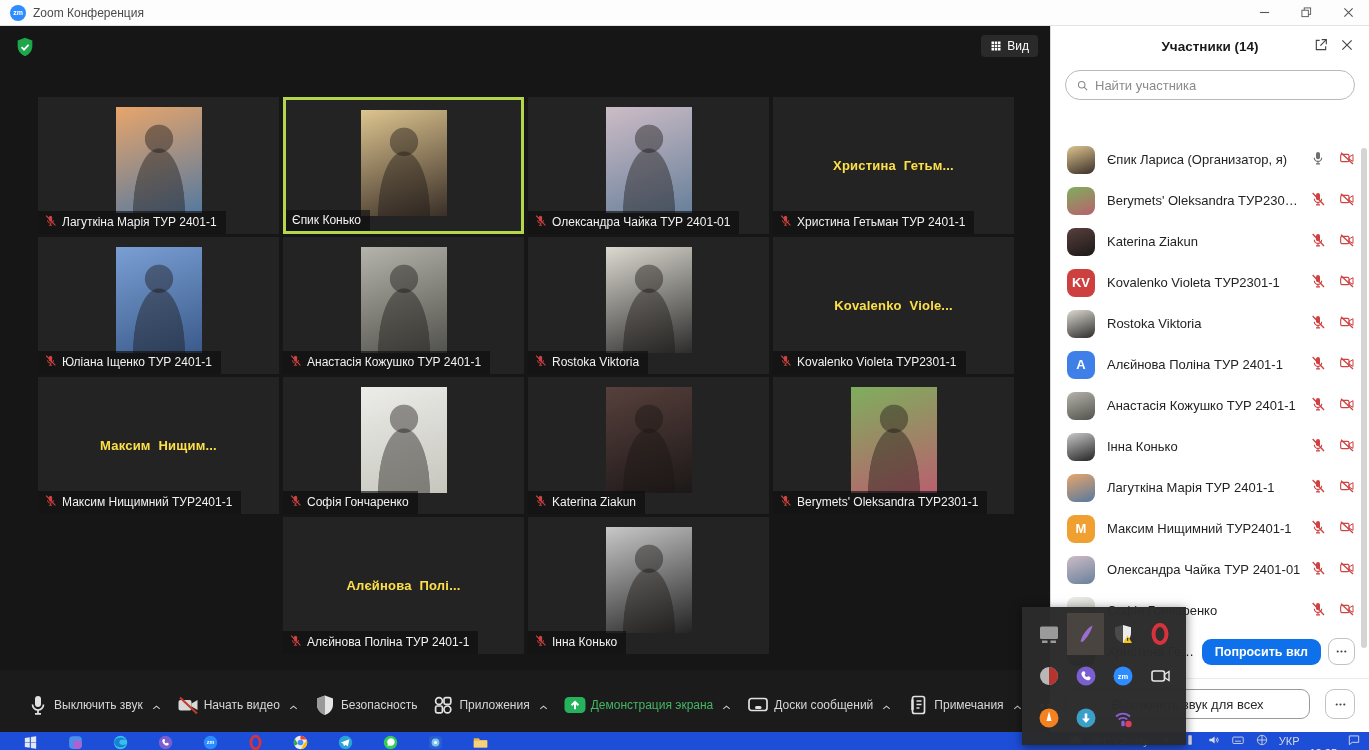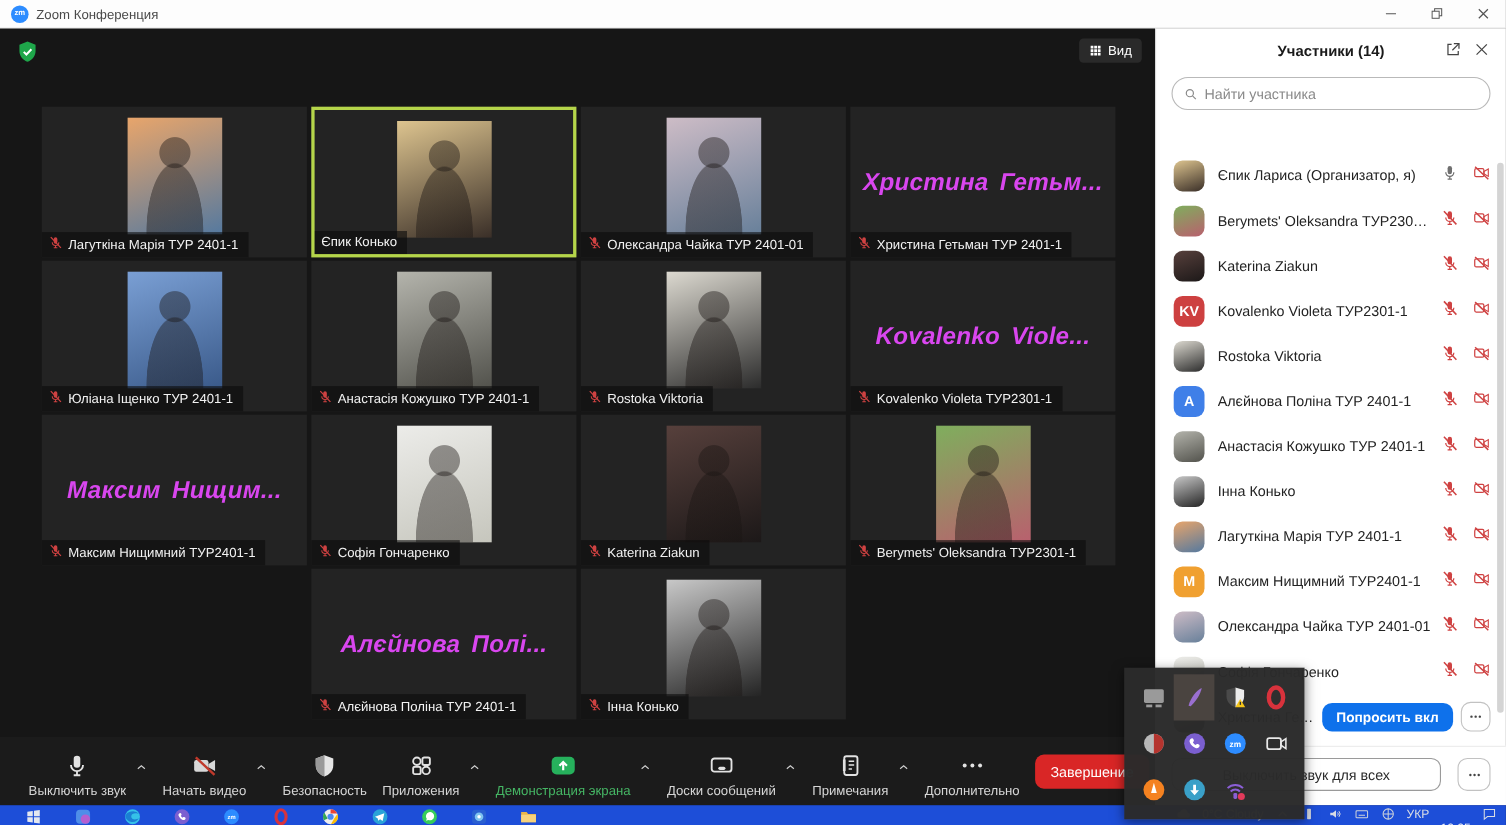--- a/index.html
+++ b/index.html
@@ -29,31 +29,31 @@
   #grid { position:absolute; top:71px; left:38px; width:977px; display:flex; flex-direction:column; gap:3px; }
   .grid-row { display:flex; gap:4px; }
   .grid-row.indent { padding-left:245px; }
   .tile { position:relative; width:241px; height:137px; background:#232323; overflow:hidden; }
   .tile.hl { border:3px solid #b5d54a; }
   .photo { position:absolute; left:50%; top:10px; transform:translateX(-50%); width:86px; height:106px; }
   .photo::after { content:""; position:absolute; inset:0;
     background: radial-gradient(circle at 50% 30%, rgba(25,20,18,.42) 0 16%, rgba(0,0,0,0) 17%),
                 radial-gradient(ellipse at 50% 98%, rgba(25,20,18,.42) 0 42%, rgba(0,0,0,0) 43%); }
   .tile-bigname { position:absolute; inset:0; display:flex; align-items:center; justify-content:center;
-    color:#d946ef; font-size:22px; font-weight:bold; word-spacing:4px; letter-spacing:.2px;font-style:italic; }
+    color:#fde047; font-size:13px; font-weight:bold; word-spacing:4px; letter-spacing:.2px; }
   .nameplate { position:absolute; left:0; bottom:0; background:rgba(12,12,12,.62); color:#f2f2f2;
     font-size:12px; padding:3px 9px 4px 6px; display:flex; align-items:center; gap:5px; max-width:100%;
     white-space:nowrap; }
   .nameplate svg { width:13px; height:13px; flex:0 0 auto; }
 
   
   .toolbar { position:absolute; left:0; bottom:0; width:100%; height:62px; background:#1b1b1b;
     display:flex; align-items:center; padding:0 20px 0 26px; }
   .tb-group { display:flex; align-items:flex-start; margin-right:14px; }
-  .tbi { display:flex; flex-direction:column; align-items:center; gap:4px; padding-top:8px; }
+  .tbi { display:flex; align-items:center; gap:4px; padding-top:8px; }
   .tbi .ic { height:24px; display:flex; align-items:center; }
   .tbi .ic svg { width:24px; height:24px; }
   .tbi .lbl { font-size:12px; color:#d6d6d6; white-space:nowrap; }
   .tbi.green .lbl { color:#45b564; }
   .chev { margin:14px 0 0 8px; }
   .chev svg { width:11px; height:11px; }
   .end-btn { margin-left:auto; background:#d92626; color:#fff; font-size:13px; border:none;
     border-radius:8px; padding:8px 14px; font-family:"Liberation Sans",sans-serif; }
 
   

